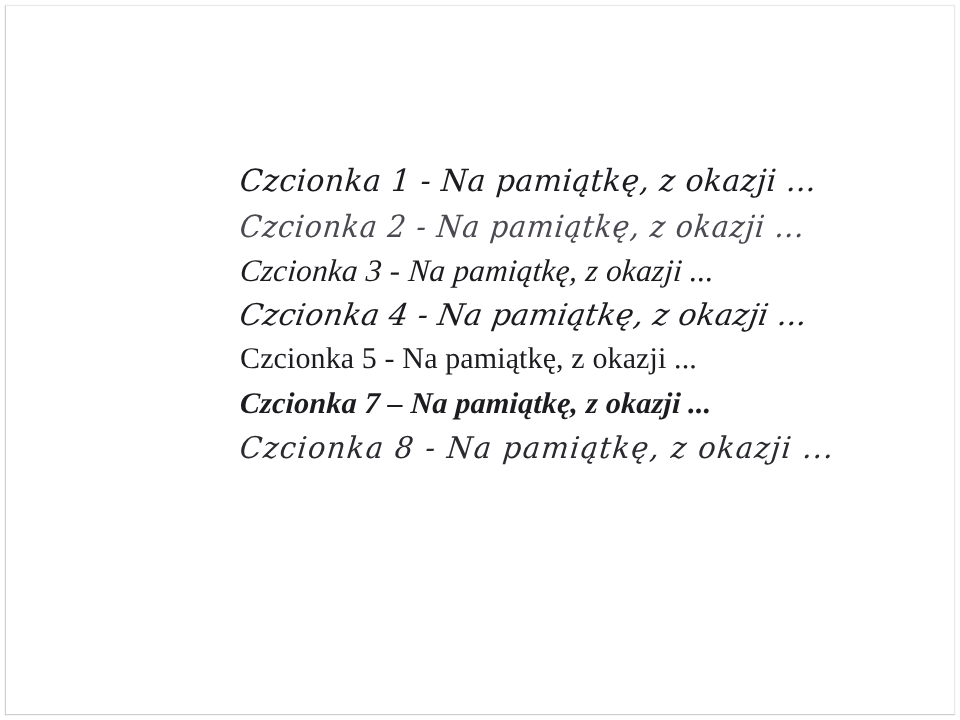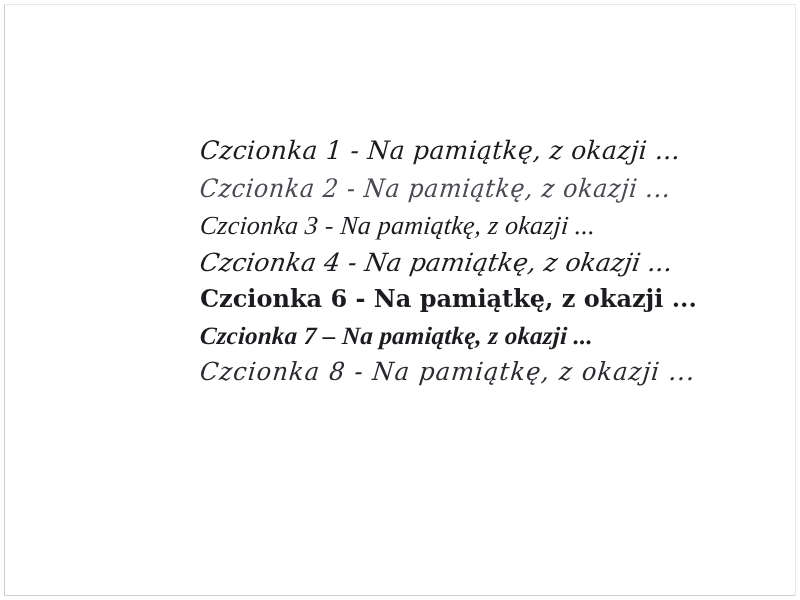--- a/index.html
+++ b/index.html
@@ -123,17 +123,17 @@
 <body>
 
 <div class="page">
   <div class="sheet-frame"></div>
 
   <div class="sample-list">
     <div class="sample-line s1">Czcionka 1 - Na pamiątkę, z okazji ...</div>
     <div class="sample-line s2">Czcionka 2 -  Na pamiątkę, z okazji ...</div>
     <div class="sample-line s3">Czcionka 3 -  Na pamiątkę, z okazji ...</div>
     <div class="sample-line s4">Czcionka 4 -  Na pamiątkę, z okazji ...</div>
-    <div class="sample-line s6">Czcionka 6 - Na pamiątkę, z okazji ...</div>
+    <div class="sample-line s5">Czcionka 5 - Na pamiątkę, z okazji ...</div>
     <div class="sample-line s7">Czcionka 7 – Na pamiątkę, z okazji ...</div>
     <div class="sample-line s8">Czcionka 8  -  Na pamiątkę, z okazji ...</div>
   </div>
 </div>
 
 </body></html>

